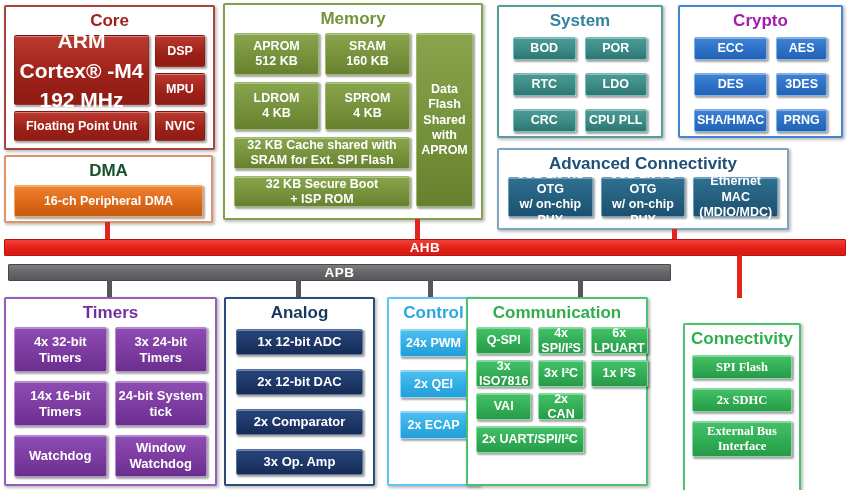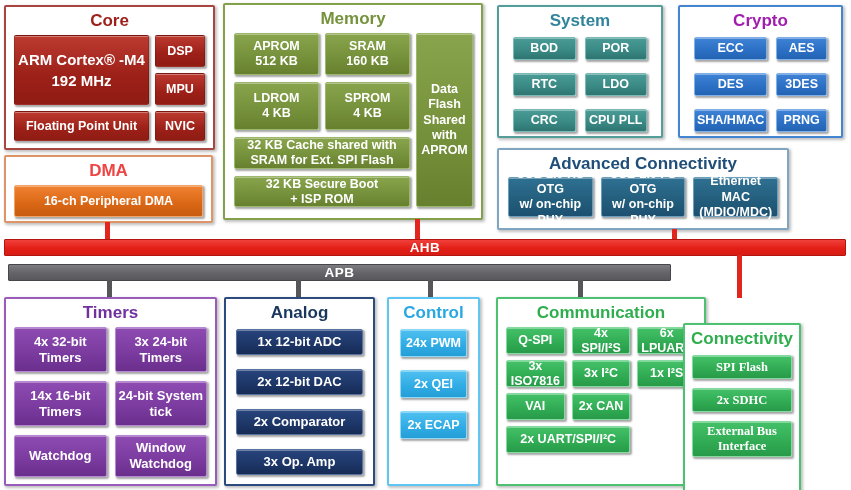--- a/index.html
+++ b/index.html
@@ -14,26 +14,26 @@
        border-radius:2px;border:1px solid rgba(0,0,0,.15);box-sizing:border-box;
        box-shadow:inset 0 1px 0 rgba(255,255,255,.35),1.2px 1.5px 2px rgba(0,0,0,.35);
        padding:1px 2px;}
 
   
   .g-core{left:4px;top:5px;width:211px;height:145px;border-color:#a8453e;}
   .g-core .gtitle{color:#9E211B;}
   .core-grid{display:grid;grid-template-columns:1fr 50px;grid-template-rows:32px 32px 30px;
              gap:6px;padding:0 8px;grid-template-areas:"cpu dsp" "cpu mpu" "fpu nvic";}
   .b-red{background:linear-gradient(180deg,#bc3a30,#9c2018 60%,#8f1c14);}
-  .a-cpu{grid-area:cpu;font-size:15px;line-height:1.4;}
+  .a-cpu{grid-area:cpu;font-size:21px;line-height:1.4;}
   .a-dsp{grid-area:dsp;} .a-mpu{grid-area:mpu;} .a-fpu{grid-area:fpu;} .a-nvic{grid-area:nvic;}
 
   
   .g-dma{left:4px;top:155px;width:209px;height:68px;border-color:#df9468;}
-  .g-dma .gtitle{color:#ef4444;}
+  .g-dma .gtitle{color:#14532d;}
   .b-orange{background:linear-gradient(180deg,#f08232,#d96614 60%,#c75c10);border-color:#f2a569;
             height:32px;margin:0 8px;}
 
   
   .g-mem{left:223px;top:3px;width:260px;height:217px;border-color:#83a04a;}
   .g-mem .gtitle{color:#76923C;}
   .mem-grid{display:grid;grid-template-columns:85px 85px 1fr;grid-template-rows:42px 48px 32px 31px;
             gap:7px 6px;padding:0 8px 0 9px;
             grid-template-areas:"aprom sram df" "ldrom sprom df" "cache cache df" "boot boot df";}
   .b-olive{background:linear-gradient(180deg,#88a44c,#75903a 60%,#67802f);border-color:#9cb86a;}
@@ -83,21 +83,21 @@
   .g-ana{left:224px;top:297px;width:151px;height:189px;border-color:#2b4a7e;}
   .g-ana .gtitle{color:#17375D;}
   .ana-col{display:flex;flex-direction:column;gap:14px;padding:2px 10px 0;}
   .b-navy{background:linear-gradient(180deg,#27447c,#1d3667 60%,#162b55);border-color:#58729f;height:26px;font-size:13px;}
 
   .g-ctl{left:387px;top:297px;width:93px;height:189px;border-color:#5fc5f2;}
   .g-ctl .gtitle{color:#29A8E0;}
   .ctl-col{display:flex;flex-direction:column;gap:13px;padding:2px 11px 0;}
   .b-cyan{background:linear-gradient(180deg,#4fc0f0,#2fabe4 60%,#259ed6);border-color:#8fd9f8;height:28px;}
 
-  .g-com{left:496px;top:297px;width:210px;height:189px;border-color:#4cc271;}
+  .g-com{left:466px;top:297px;width:182px;height:189px;border-color:#4cc271;}
   .g-com .gtitle{color:#2FAE4D;}
   .com-grid{display:grid;grid-template-columns:1fr 1fr 1fr;grid-auto-rows:27px;gap:6px 7px;padding:0 8px;}
   .b-green{background:linear-gradient(180deg,#44c168,#30ab53 60%,#289a49);border-color:#83dba0;}
   .com-wide{grid-column:1 / span 2;}
 
   .g-con{left:683px;top:297px;width:118px;height:189px;border-color:#4cc271;margin-top:26px;}
   .g-con .gtitle{color:#2FAE4D;}
   .con-col{display:flex;flex-direction:column;gap:9px;padding:2px 7px 0;font-family:Liberation Serif, serif;}
   .con-col .box{height:24px;} .con-col .tall{height:36px;}
 </style>

